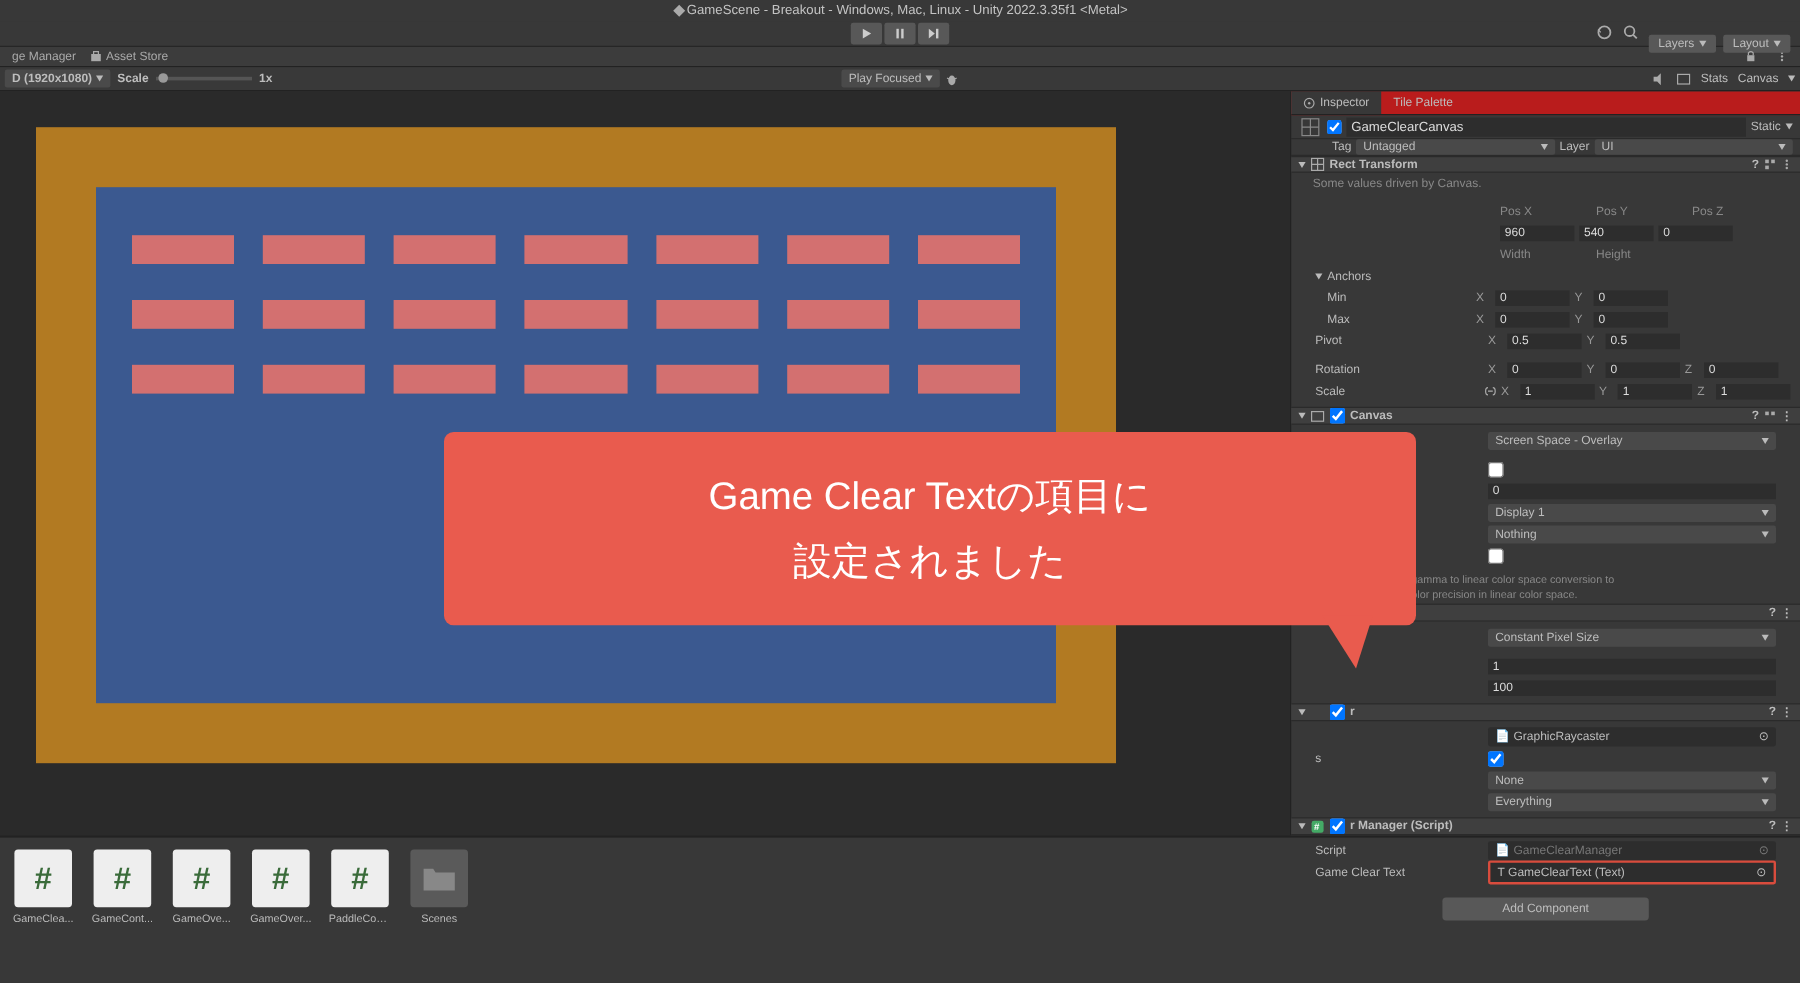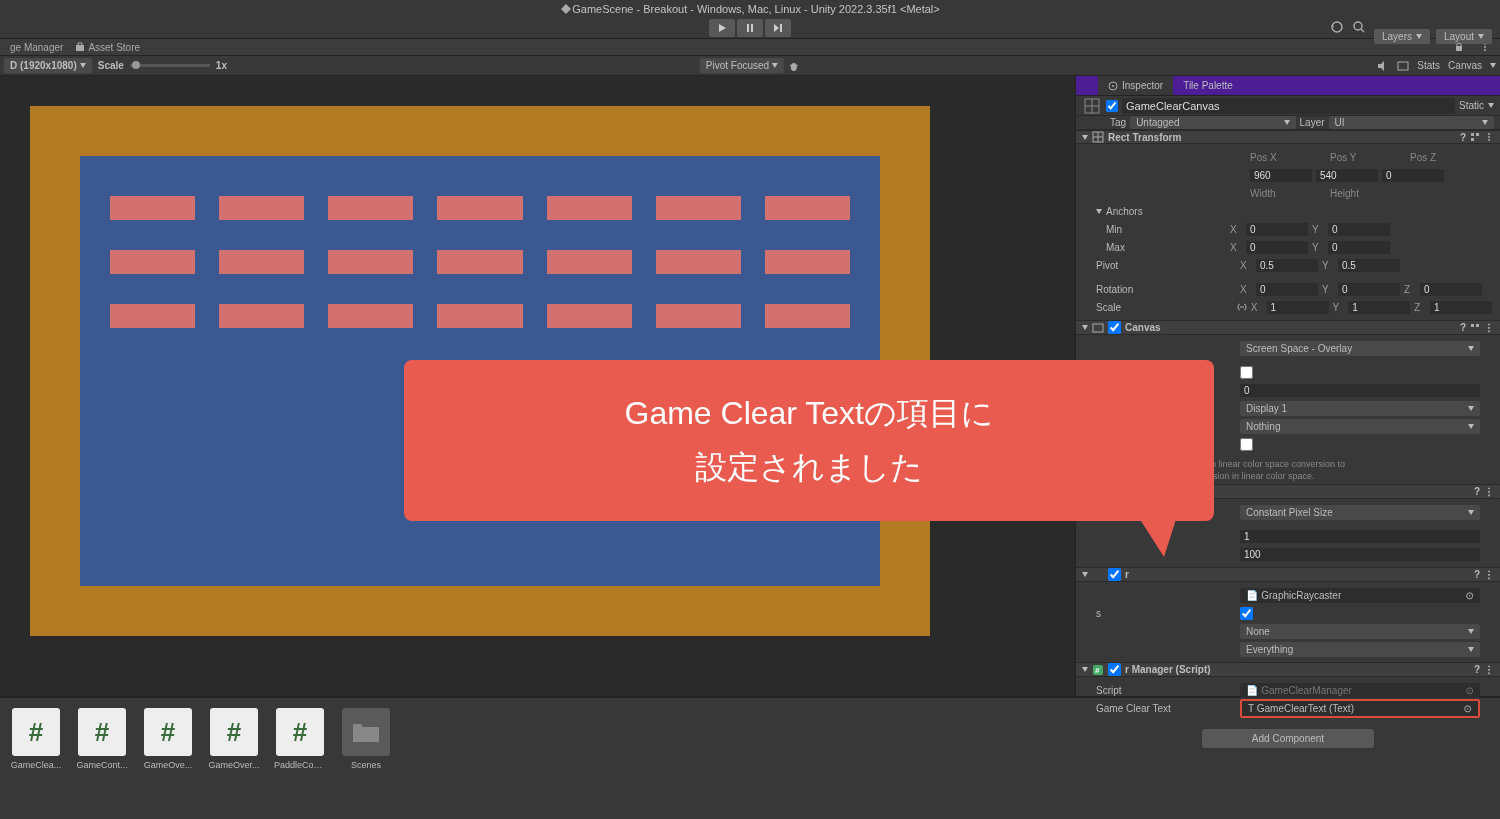--- a/index.html
+++ b/index.html
@@ -29,21 +29,21 @@
 
 .main-row { display: flex; height: 620px; }
 .game-panel { flex: 1; background: #2a2a2a; position: relative; overflow: hidden; }
 .game-view { position: absolute; left: 30px; top: 30px; width: 900px; height: 530px; background: #b27a22; padding: 50px 50px; }
 .game-inner { background: #3b5990; width: 100%; height: 100%; padding: 40px 30px; }
 .brick-row { display: flex; gap: 24px; margin-bottom: 30px; justify-content: center; }
 .brick { width: 90px; height: 24px; background: #d37070; }
 
 
 .inspector { width: 425px; background: #383838; border-left: 1px solid #222; display: flex; flex-direction: column; font-size: 10px; }
-.inspector .tabs { height: 20px; background: #4c1d95; display: flex; border-bottom: 1px solid #222; padding-left: 22px; }
+.inspector .tabs { height: 20px; background: #b91c1c; display: flex; border-bottom: 1px solid #222; }
 .inspector .tab { padding: 4px 10px; display: flex; align-items: center; gap: 4px; }
 .inspector .tab.active { background: #383838; }
 .inspector .header-row { height: 20px; display: flex; align-items: center; padding: 0 6px; gap: 4px; border-bottom: 1px solid #2a2a2a; }
 .inspector .header-row input[type=checkbox] { width: 12px; height: 12px; }
 .inspector .name-input { flex: 1; background: #2d2d2d; border: none; color: #ddd; padding: 2px 4px; font-size: 11px; }
 .inspector .tag-row { height: 18px; display: flex; align-items: center; padding: 0 6px 0 34px; gap: 4px; font-size: 10px; border-bottom: 1px solid #2a2a2a; }
 .inspector .tag-row .dd { background: #494949; padding: 1px 6px; border-radius: 2px; flex: 1; display: flex; justify-content: space-between; align-items: center; }
 .inspector .section-header { height: 20px; background: #3f3f3f; display: flex; align-items: center; padding: 0 6px; gap: 4px; border-top: 1px solid #2a2a2a; border-bottom: 1px solid #2a2a2a; font-weight: bold; }
 .inspector .section-header .title { flex: 1; }
 .inspector .section-body { padding: 4px 8px 4px 20px; }
@@ -62,21 +62,21 @@
 .anchor-btn { width: 12px; height: 12px; background: #484848; display: inline-block; margin-left: 2px; font-size: 8px; text-align: center; }
 
 
 .assets { height: 140px; background: #383838; border-top: 2px solid #222; padding: 10px; display: flex; gap: 14px; }
 .asset { width: 52px; display: flex; flex-direction: column; align-items: center; gap: 4px; cursor: pointer; }
 .asset .thumb { width: 48px; height: 48px; background: #eee; border-radius: 3px; display: flex; align-items: center; justify-content: center; font-size: 26px; color: #3a6b3a; font-weight: bold; }
 .asset .thumb.folder { background: #5a5a5a; }
 .asset .label { font-size: 9px; color: #bbb; text-align: center; white-space: nowrap; overflow: hidden; text-overflow: ellipsis; width: 100%; }
 
 
-.callout { position: absolute; left: 370px; top: 360px; width: 810px; background: #e95b4e; border-radius: 8px; padding: 26px 30px; color: #fff; font-size: 32px; text-align: center; line-height: 1.7; z-index: 100; margin-left: 34px; }
+.callout { position: absolute; left: 370px; top: 360px; width: 810px; background: #e95b4e; border-radius: 8px; padding: 26px 30px; color: #fff; font-size: 32px; text-align: center; line-height: 1.7; z-index: 100; }
 .callout::after { content: ''; position: absolute; bottom: -36px; right: 36px; width: 0; height: 0; border-left: 28px solid transparent; border-right: 14px solid transparent; border-top: 44px solid #e95b4e; }
 
 
 .tri-down { width: 0; height: 0; border-left: 3px solid transparent; border-right: 3px solid transparent; border-top: 5px solid #bbb; display: inline-block; }
 svg { display: block; }
 .slider-track { width: 80px; height: 3px; background: #555; position: relative; }
 .slider-thumb { width: 8px; height: 8px; background: #999; border-radius: 50%; position: absolute; top: -3px; left: 2px; }
 </style>
 </head>
 <body>
@@ -167,21 +167,21 @@
         <span class="tri-down"></span>
       </div>
     <span>Scale</span>
     <div class="slider-track">
         <div class="slider-thumb"></div>
       </div>
     <span>1x</span>
   </div>
   <div class="center">
     <div class="dd">
-        <span>Pivot Focused</span> 
+        <span>Play Focused</span> 
         <span class="tri-down"></span>
       </div>
     <span>
         <svg width="12" height="12">
           <ellipse cx="6" cy="7" rx="3" ry="4" fill="#aaa"></ellipse>
           <line x1="2" y1="5" x2="4" y2="6" stroke="#aaa"></line>
           <line x1="10" y1="5" x2="8" y2="6" stroke="#aaa"></line>
         </svg>
       </span>
   </div>
@@ -297,20 +297,21 @@
           </svg>
         </span>
       <span>
           <svg width="10" height="10">
             <circle cx="5" cy="2" r="1" fill="#aaa"></circle>
             <circle cx="5" cy="5" r="1" fill="#aaa"></circle>
             <circle cx="5" cy="8" r="1" fill="#aaa"></circle>
           </svg>
         </span>
     </div>
+    <div class="info-text">Some values driven by Canvas.</div>
     <div class="section-body">
       <div class="prop-row">
         <span style="width:150px"></span>
         <span style="width:76px;color:#888">Pos X</span>
         <span style="width:76px;color:#888">Pos Y</span>
         <span style="width:76px;color:#888">Pos Z</span>
       </div>
       <div class="prop-row">
         <span style="width:150px"></span>
         <input class="num-input" value="960" style="">

